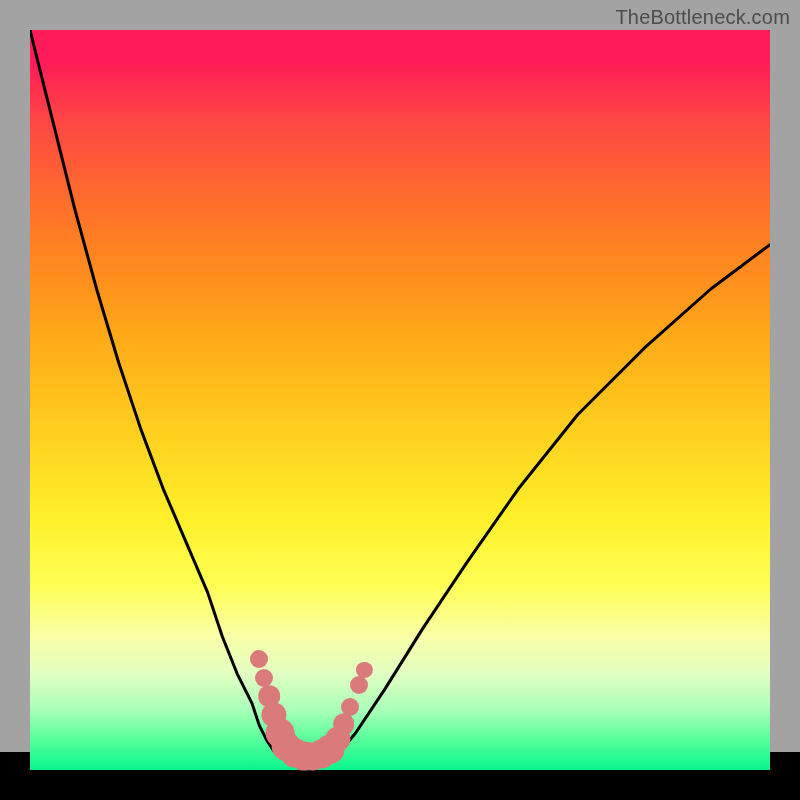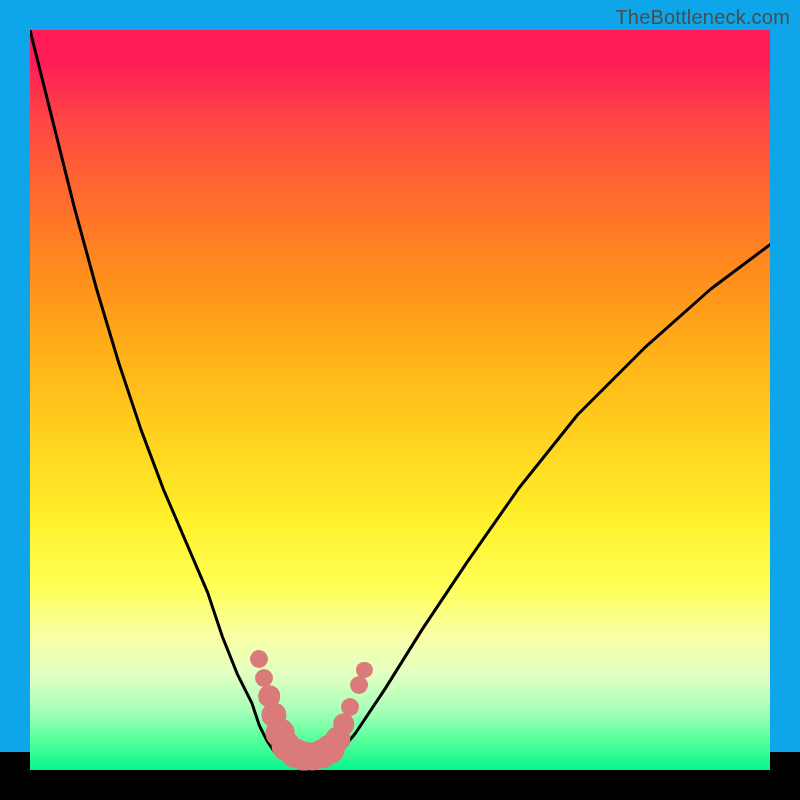--- a/index.html
+++ b/index.html
@@ -7,21 +7,21 @@
     padding: 0;
     width: 800px;
     height: 800px;
     background: #000;
     overflow: hidden;
   }
   .stage {
     position: relative;
     width: 800px;
     height: 752px;
-    background: #0ea5e9;
+    background: #a3a3a3;
   }
   .plot-area {
     position: absolute;
     left: 30px;
     top: 30px;
     width: 740px;
     height: 740px;
     background: linear-gradient(to bottom,
       #ff1a58 0%,
       #ff1a58 4%,

